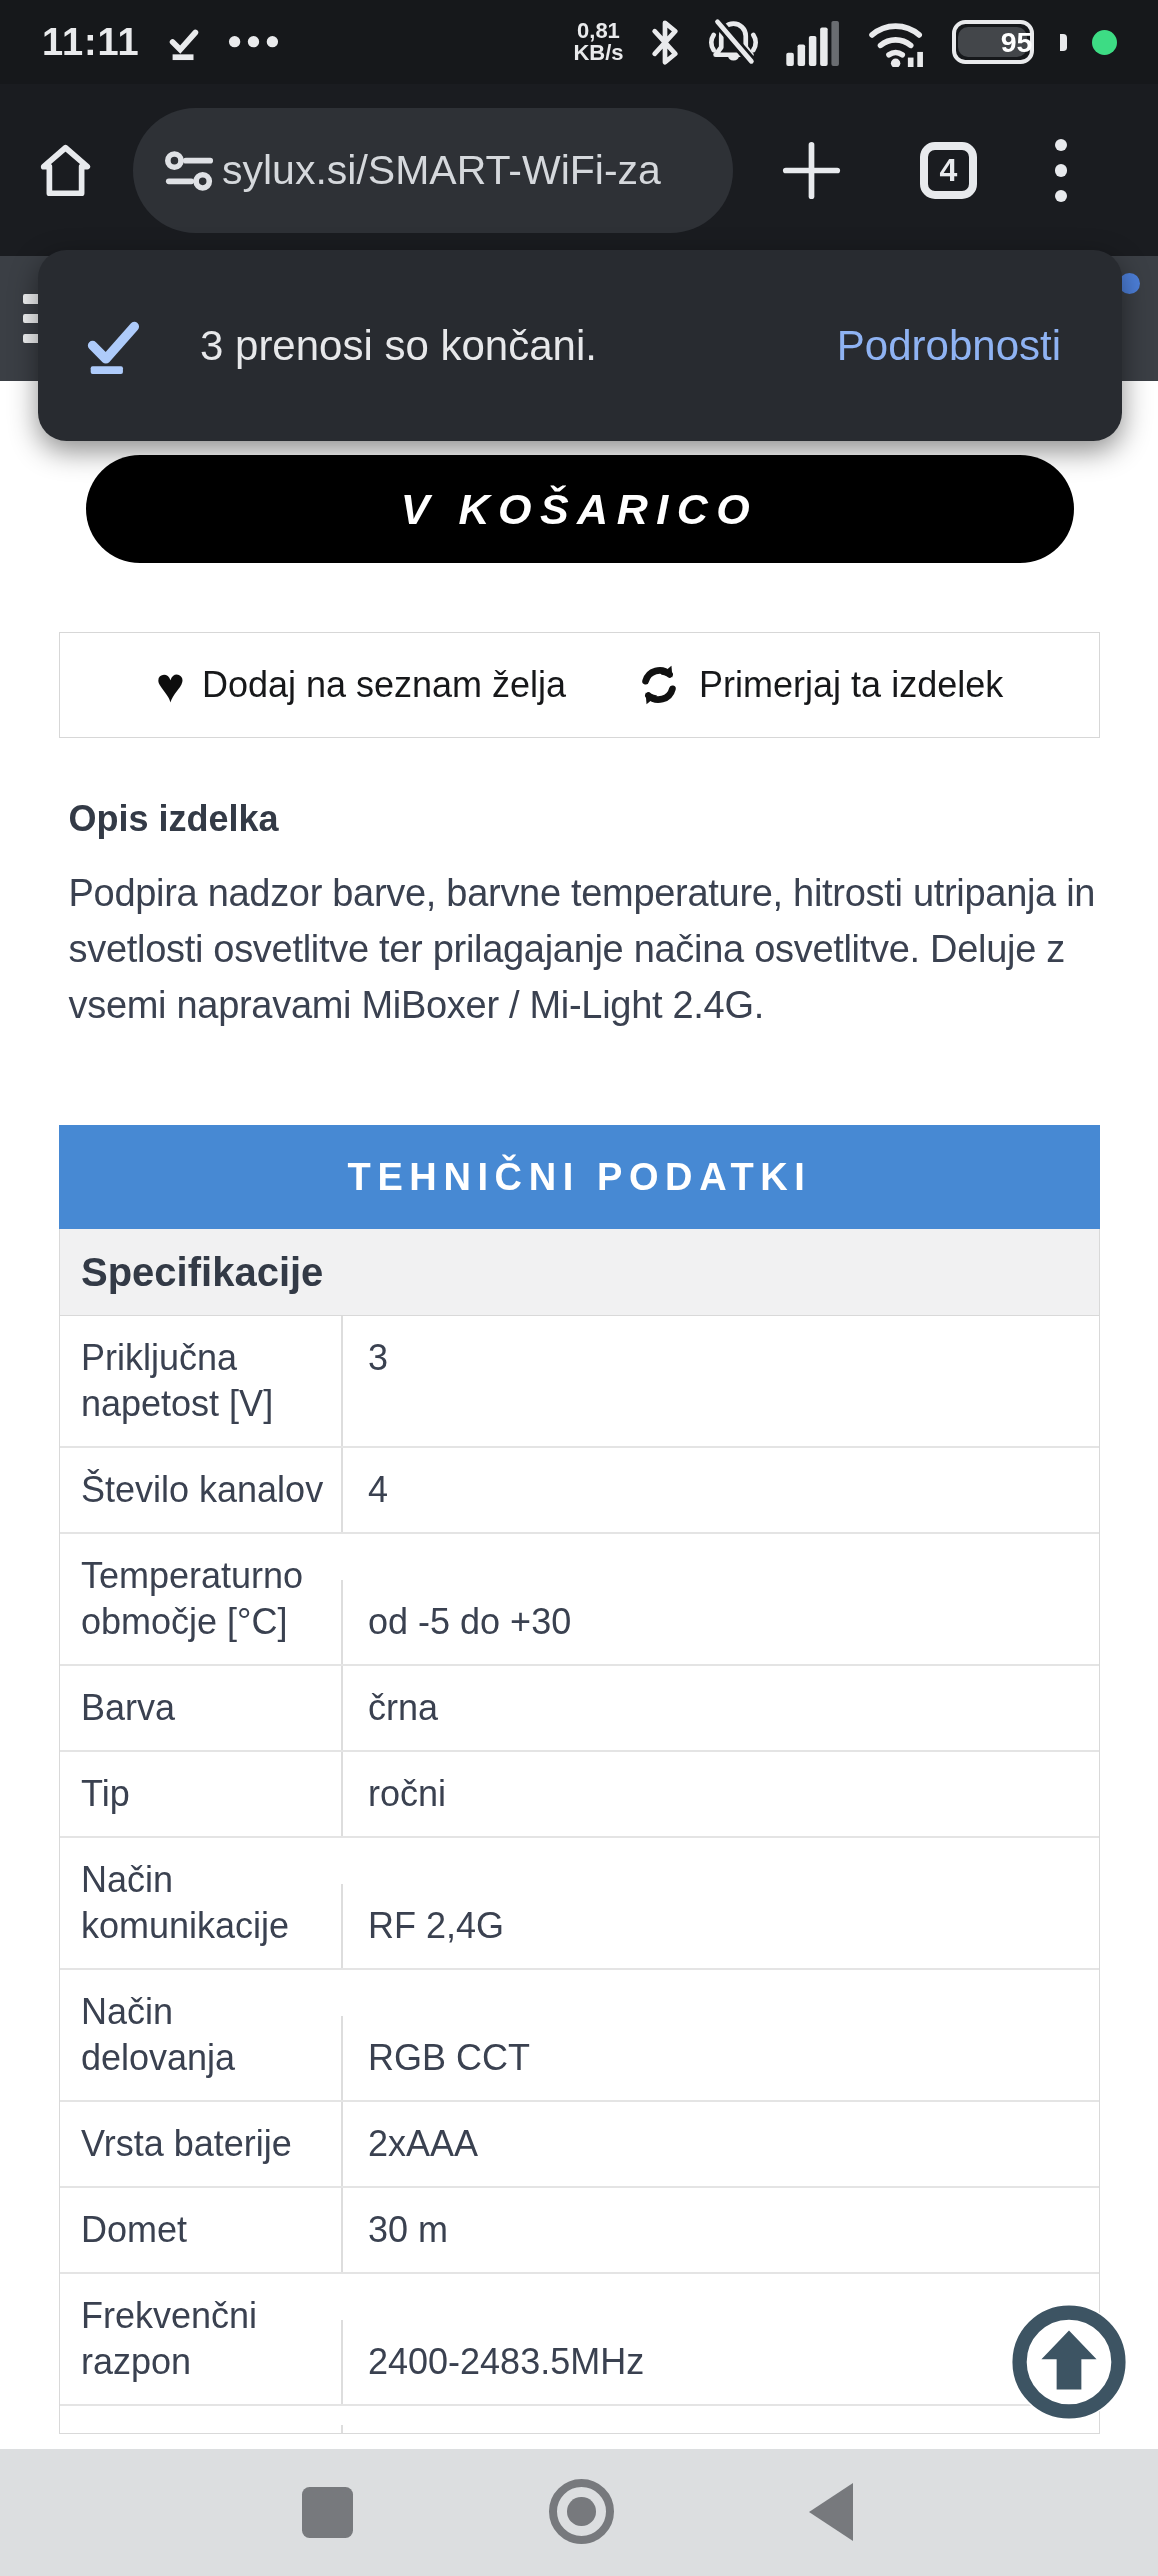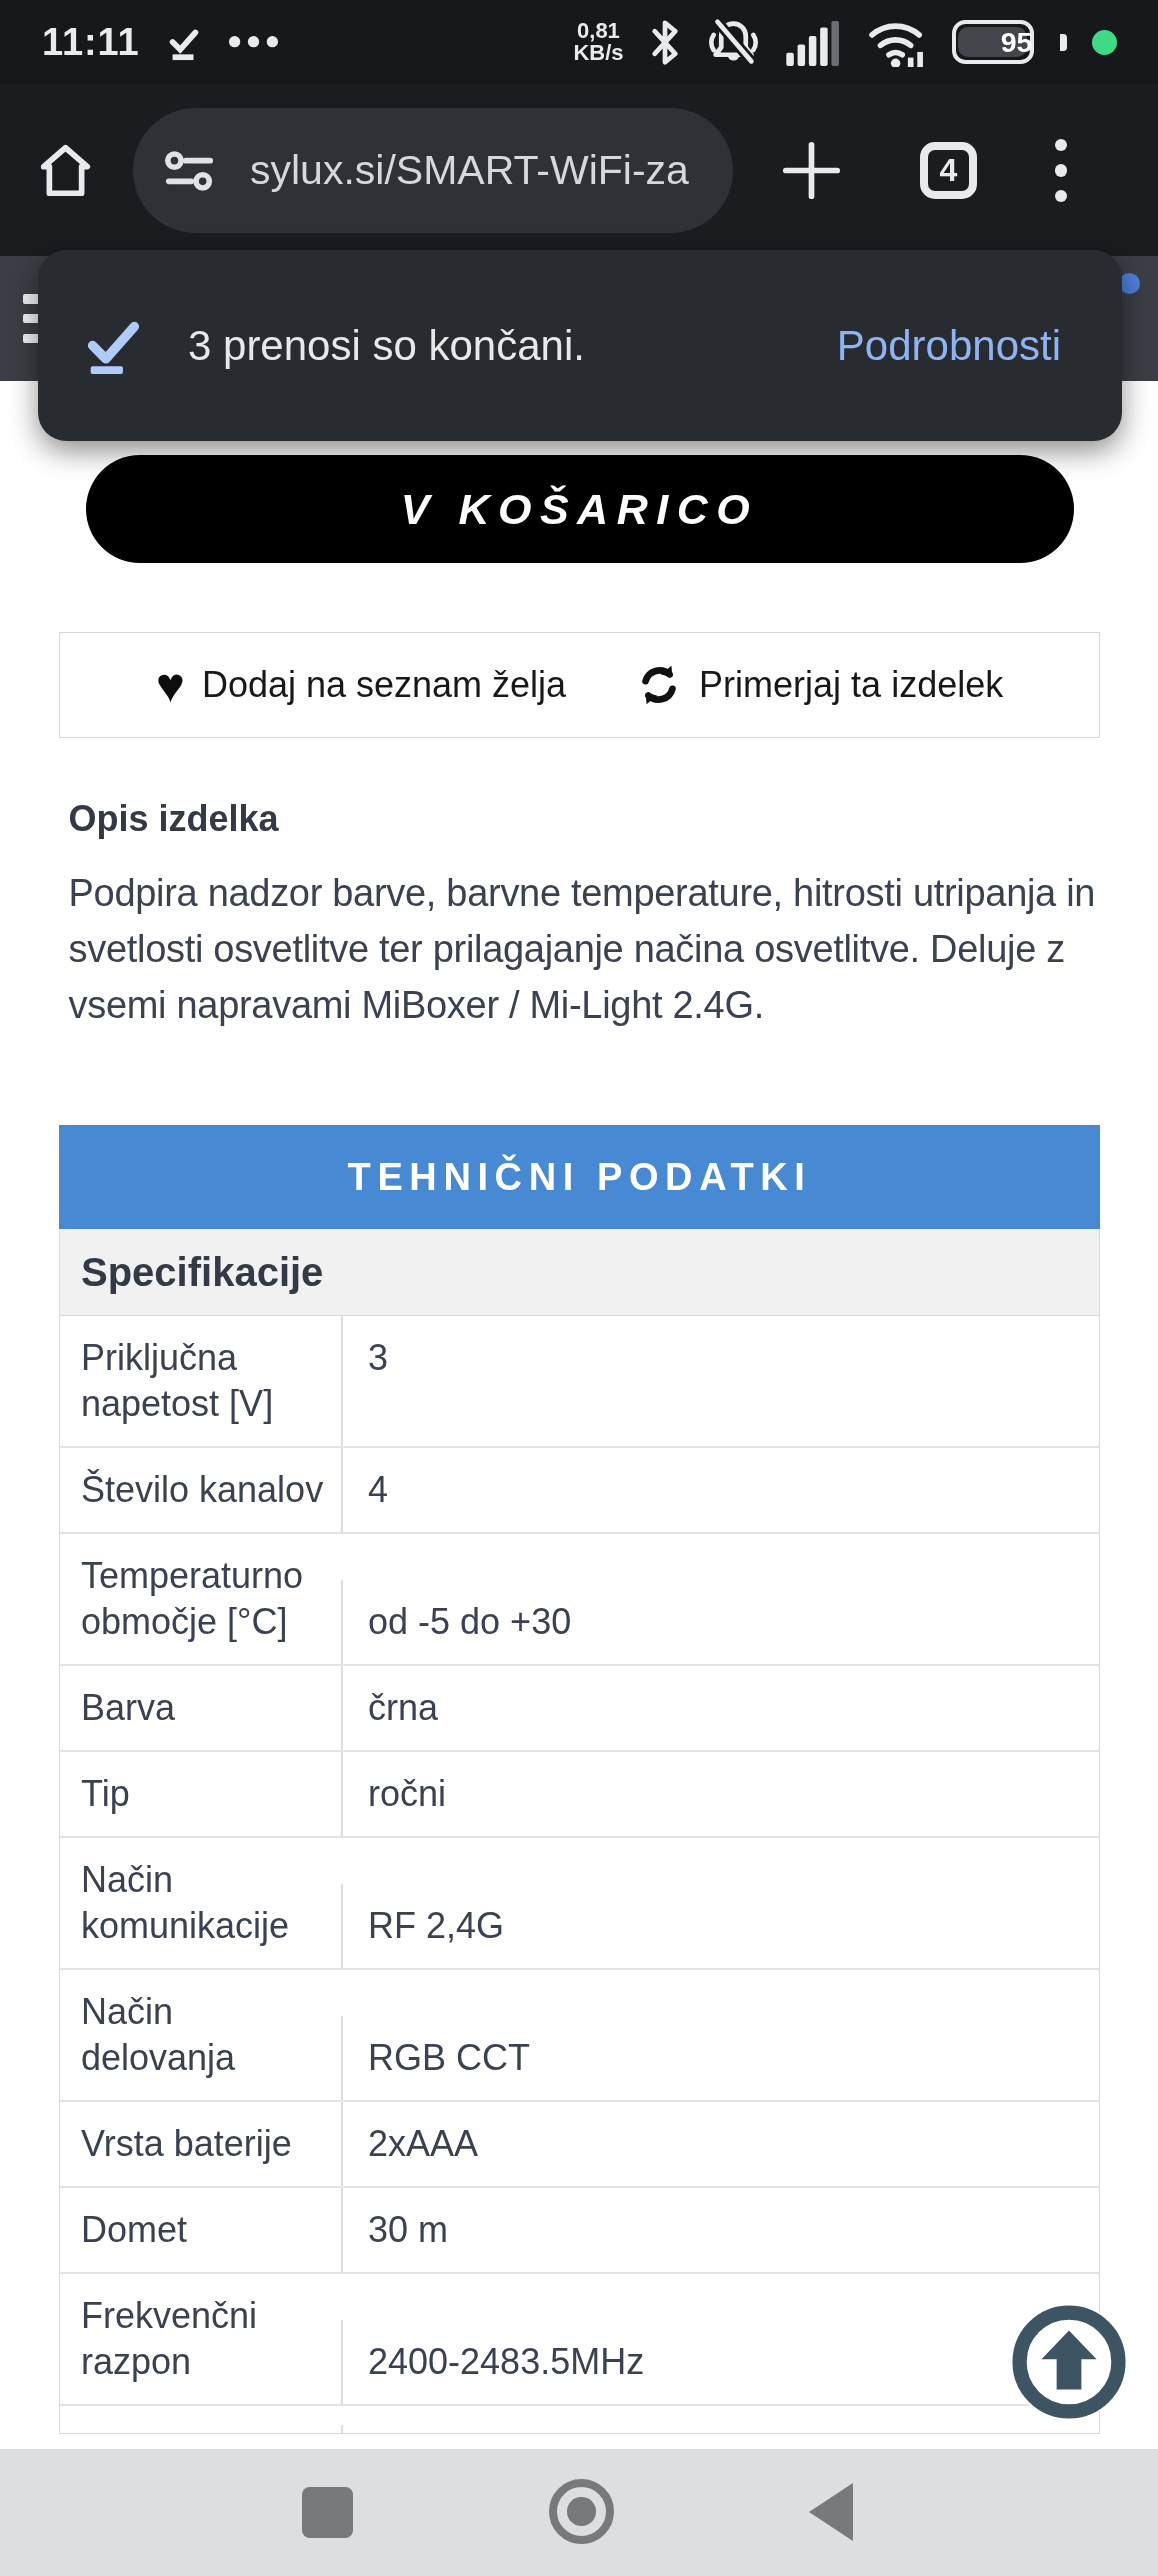--- a/index.html
+++ b/index.html
@@ -20,21 +20,21 @@
                 display:flex;align-items:center;justify-content:center;padding-left:48px;}
   .battery-fill span{font-size:28.5px;font-weight:700;color:#fff;}
   .battery-nub{width:6.6px;height:17px;background:#e9eaec;border-radius:0 3.8px 3.8px 0;margin-left:1.9px;}
   .green-dot{width:25px;height:25px;border-radius:50%;background:#3ddc84;}
 
   
   .toolbar{position:absolute;left:0;top:84px;width:1159px;height:173px;background:#1a1c20;
            display:flex;align-items:center;}
   .home-btn{margin-left:38px;}
   .url-pill{margin-left:40px;width:600px;height:125px;border-radius:63px;background:#2e3136;
-            display:flex;align-items:center;padding:0 32px;gap:36px;overflow:hidden;}
+            display:flex;align-items:center;padding:0 32px;gap:8px;overflow:hidden;}
   .url-text{font-size:41px;color:#d5d8dc;white-space:nowrap;overflow:hidden;}
   .plus-btn{margin-left:49px;width:66px;text-align:center;}
   .tab-btn{margin-left:72px;width:57px;height:57px;border:8.5px solid #e8eaed;border-radius:15px;
            display:flex;align-items:center;justify-content:center;}
   .tab-btn span{font-size:32px;font-weight:700;color:#e8eaed;}
   .kebab{margin-left:78px;display:flex;flex-direction:column;gap:13.3px;}
   .kebab i{width:12.3px;height:12.3px;border-radius:50%;background:#e8eaed;}
 
   
   .site-header{position:absolute;left:0;top:256px;width:1159px;height:125px;background:#3b3f45;}
@@ -66,21 +66,21 @@
   .spec-row + .spec-row{border-top:2.8px solid #e4e4e4;align-items:flex-end;}
   .spec-label{width:281px;padding:19px 13.3px 19px 21px;font-size:36px;line-height:46px;color:#3a4150;}
   .spec-value{flex:1;border-left:2.8px solid #dddddd;padding:19px 13.3px 19px 25px;
               font-size:36px;line-height:46px;color:#3a4150;}
   .spec-row.partial{height:28.5px;overflow:hidden;}
   .spec-row.partial .spec-label,.spec-row.partial .spec-value{padding-top:7.6px;padding-bottom:0;}
 
   
   .snackbar{position:absolute;left:38px;top:250px;width:1084px;height:191px;border-radius:28.5px;
             background:#282b30;box-shadow:0 9.5px 28.5px rgba(0,0,0,.45);
-            display:flex;align-items:center;padding:0 61px 0 47px;gap:48px;}
+            display:flex;align-items:center;padding:0 61px 0 47px;gap:60px;}
   .snack-msg{font-size:42px;color:#e7e8ea;}
   .snack-action{margin-left:auto;font-size:42px;color:#8fb3f3;}
 
   
   .scroll-top{position:absolute;left:1011px;top:2304px;width:116px;height:116px;border-radius:50%;
               background:#fff;display:flex;align-items:center;justify-content:center;}
 
   
   .nav-bar{position:absolute;left:0;top:2449px;width:1159px;height:127px;background:#dcdee0;}
   .nav-recents{position:absolute;left:302px;top:38px;width:51px;height:51px;border-radius:7.6px;background:#77797d;}

